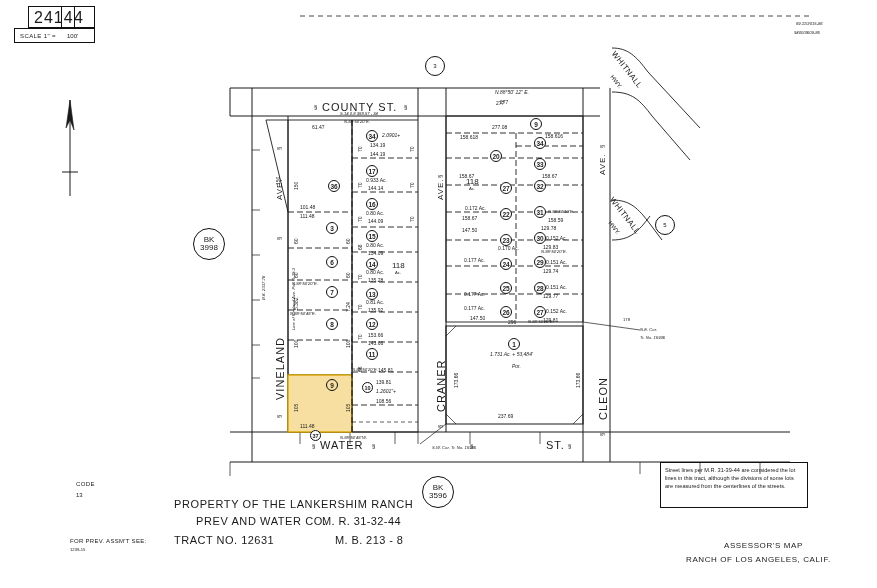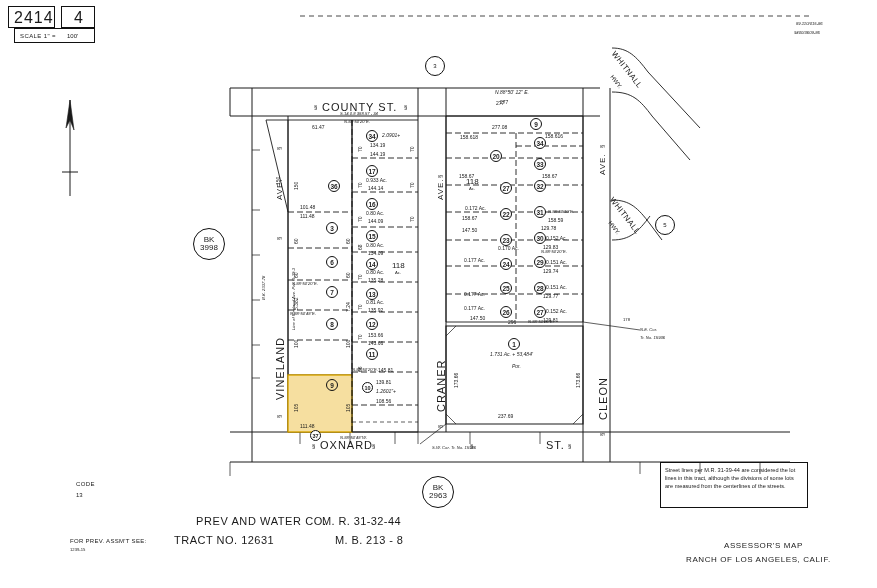--- a/index.html
+++ b/index.html
@@ -30,21 +30,21 @@
         width:12px;height:12px;display:flex;align-items:center;
         justify-content:center;font-size:6.5px;background:#fff;
         box-sizing:border-box;font-weight:bold;}
   svg{position:absolute;left:0;top:0;overflow:visible;}
 </style>
 </head>
 <body>
 
 <div id="map">
 
-  <div class="hdrbox" style="left:8px;top:6px;width:47px;height:22px;">
+  <div class="hdrbox" style="left:28px;top:6px;width:47px;height:22px;">
     <div class="txt xxl" style="left:5px;top:3px;letter-spacing:1px;">2414</div>
   </div>
   <div class="hdrbox" style="left:61px;top:6px;width:34px;height:22px;">
     <div class="txt xxl" style="left:12px;top:3px;">4</div>
   </div>
   <div class="hdrbox" style="left:14px;top:28px;width:81px;height:15px;">
     <div class="txt sm" style="left:5px;top:4px;letter-spacing:.4px;">SCALE 1" =</div>
     <div class="txt sm" style="left:52px;top:4px;">100'</div>
   </div>
 
@@ -183,30 +183,30 @@
   </svg>
 
   <div class="circ" style="left:425px;top:56px;width:20px;height:20px;">3</div>
   <div class="circbig" style="left:193px;top:228px;width:32px;height:32px;">
     <span>BK</span>
     <span>3998</span>
   </div>
   <div class="circ" style="left:655px;top:215px;width:20px;height:20px;">5</div>
   <div class="circbig" style="left:422px;top:476px;width:32px;height:32px;">
     <span>BK</span>
-    <span>2963</span>
+    <span>3596</span>
   </div>
 
   <div class="txt lg" style="left:322px;top:102px;letter-spacing:1px;">COUNTY  ST.</div>
   <div class="txt xtiny ital" style="left:340px;top:112px;">S.14.0.8 388.57 - 34</div>
   <div class="txt xtiny ital" style="left:344px;top:120px;">N.88°50'20"E.</div>
   <div class="txt sm" style="left:314px;top:104px;">§</div>
   <div class="txt sm" style="left:404px;top:104px;">§</div>
 
-  <div class="txt lg" style="left:320px;top:440px;letter-spacing:1px;">OXNARD</div>
+  <div class="txt lg" style="left:320px;top:440px;letter-spacing:1px;">WATER</div>
   <div class="txt lg" style="left:546px;top:440px;letter-spacing:1px;">ST.</div>
   <div class="txt sm" style="left:312px;top:443px;">§</div>
   <div class="txt sm" style="left:372px;top:443px;">§</div>
   <div class="txt sm" style="left:470px;top:443px;">§</div>
   <div class="txt sm" style="left:568px;top:443px;">§</div>
 
   <div class="txt lg rot90" style="left:275px;top:400px;letter-spacing:1px;">VINELAND</div>
   <div class="txt md rot90" style="left:276px;top:200px;letter-spacing:1px;">AVE.</div>
   <div class="txt sm rot90" style="left:276px;top:240px;">§</div>
   <div class="txt sm rot90" style="left:276px;top:418px;">§</div>
@@ -383,20 +383,21 @@
   <div class="txt xtiny ital" style="left:640px;top:336px;">Tr. No. 15936</div>
   <div class="txt xtiny ital" style="left:432px;top:446px;">S.W. Cor.  Tr. No. 15936</div>
 
   <div class="notebox" style="left:660px;top:462px;width:148px;height:46px;">
     <span>Street lines per M.R. 31-39-44 are considered the lot lines in this tract, although the divisions of some lots are measured from the centerlines of the streets.</span>
   </div>
 
   <div class="txt sm" style="left:76px;top:481px;letter-spacing:.4px;">CODE</div>
   <div class="txt sm" style="left:76px;top:492px;">13</div>
 
+  <div class="txt lg" style="left:174px;top:499px;letter-spacing:.6px;">PROPERTY  OF  THE  LANKERSHIM  RANCH</div>
   <div class="txt lg" style="left:196px;top:516px;letter-spacing:.6px;">PREV  AND  WATER  CO.</div>
   <div class="txt lg" style="left:322px;top:516px;letter-spacing:.4px;">M. R. 31-32-44</div>
 
   <div class="txt sm" style="left:70px;top:538px;letter-spacing:.3px;">FOR PREV. ASSM'T SEE:</div>
   <div class="txt xtiny" style="left:70px;top:548px;">1239-15</div>
   <div class="txt lg" style="left:174px;top:535px;letter-spacing:.5px;">TRACT  NO.  12631</div>
   <div class="txt lg" style="left:335px;top:535px;letter-spacing:.4px;">M. B. 213 - 8</div>
 
   <div class="txt md" style="left:724px;top:542px;letter-spacing:.6px;">ASSESSOR'S MAP</div>
   <div class="txt md" style="left:686px;top:556px;letter-spacing:.6px;">RANCH OF LOS ANGELES, CALIF.</div>

